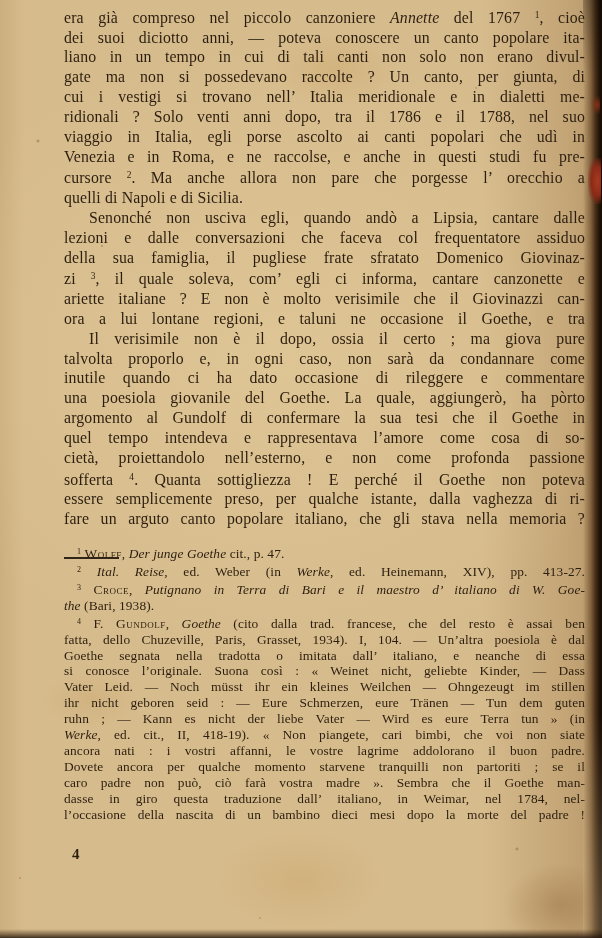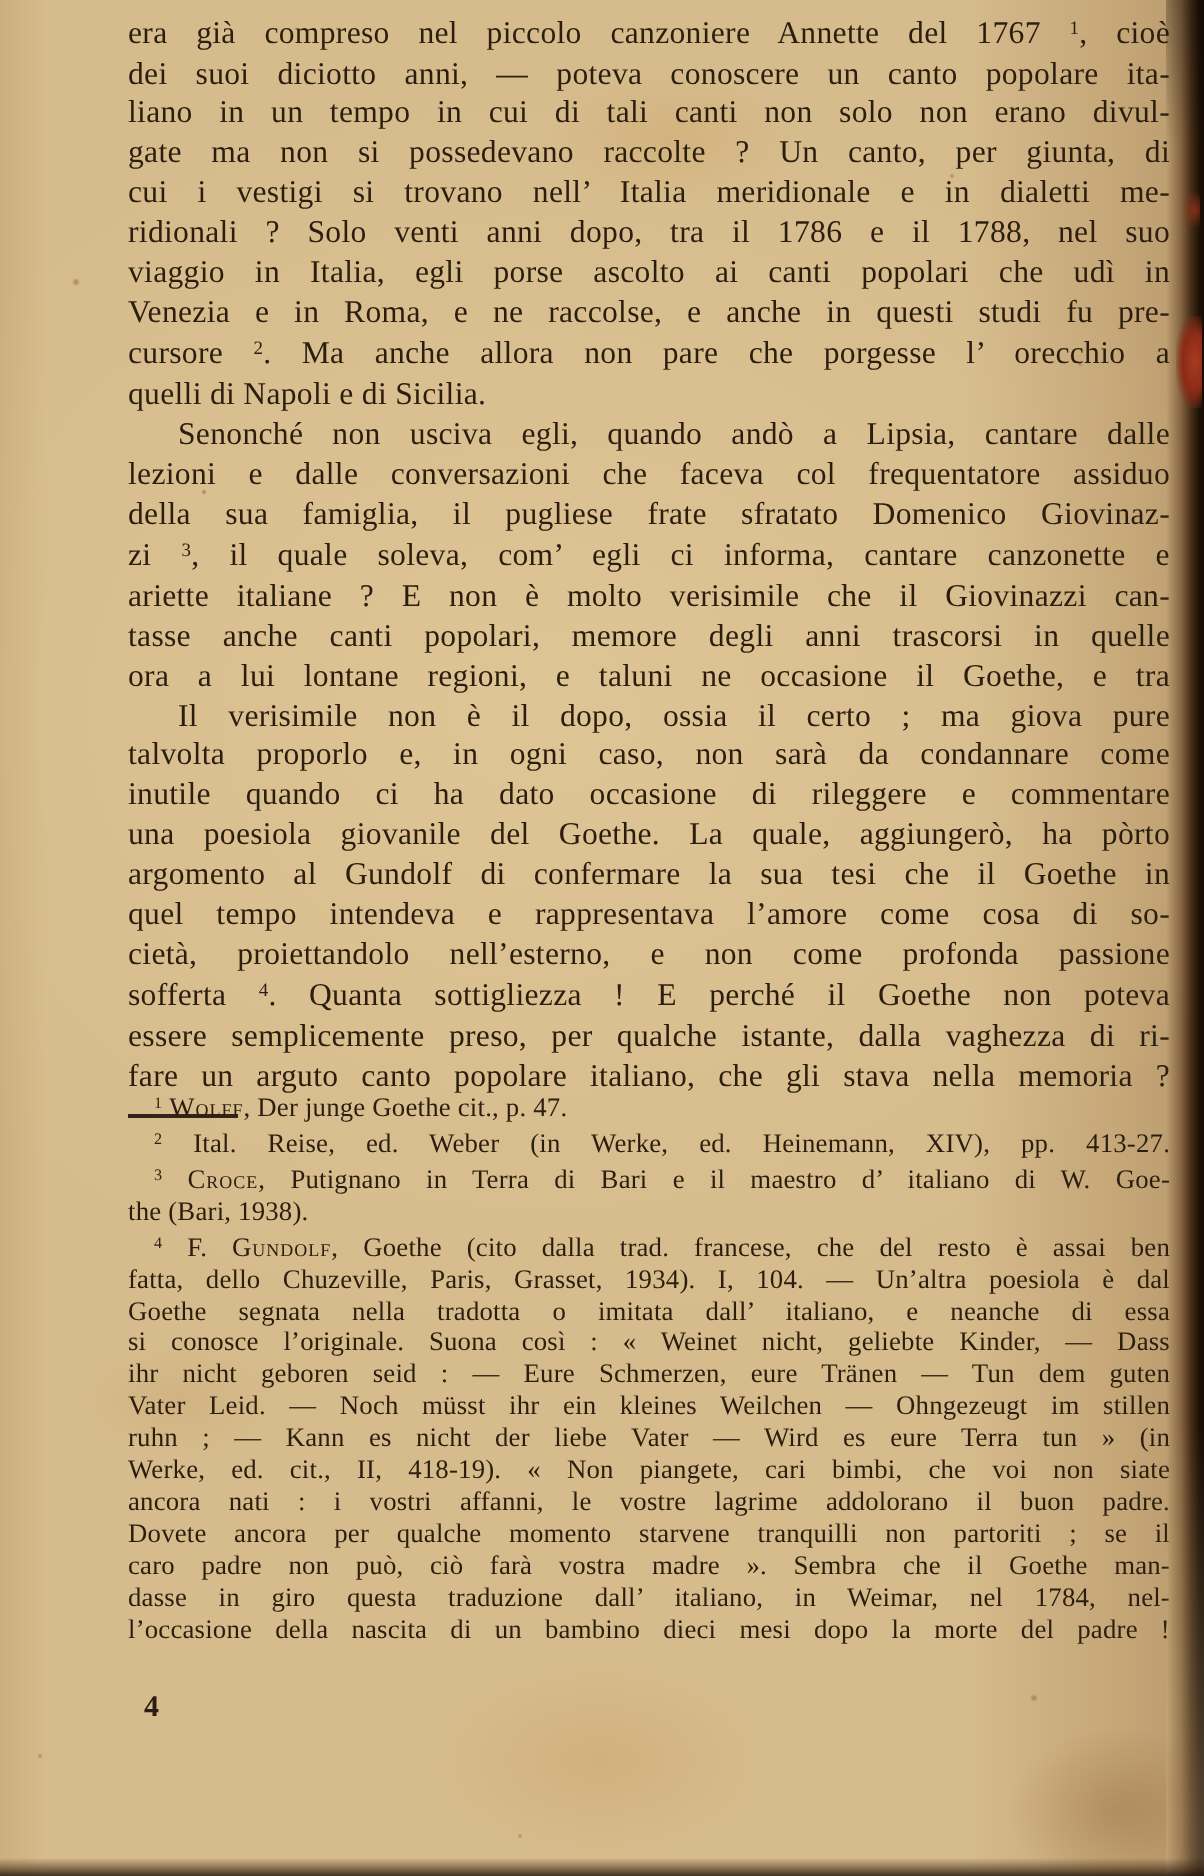--- a/index.html
+++ b/index.html
@@ -26,21 +26,21 @@
       linear-gradient(#d6bb8c,#d6bb8c);
   }
   .textcol{position:absolute;left:64px;width:521px;}
   .body-text{top:6px;font-size:15.8px;line-height:19.85px;letter-spacing:.15px;}
   .fnotes{top:544px;font-size:13.4px;line-height:15.9px;letter-spacing:.1px;}
   .line{text-align:justify;}
   .jfy{text-align-last:justify;}
   .nojfy{text-align-last:left;}
   .body-text .ind{text-indent:25px;}
   .fnotes .ind{text-indent:13px;}
-  .it{}
+  .it{font-style:italic;}
   .sc{font-variant:small-caps;letter-spacing:.5px;}
   .sup{font-size:.6em;vertical-align:.5em;}
   .fn-rule{position:absolute;left:64px;top:557px;width:55px;height:2px;background:#33241a;}
   .page-number{position:absolute;left:72px;top:846px;font-size:15px;font-weight:bold;color:#2c1e0f;}
   .edge-right{
     position:absolute;right:0;top:0;width:19px;height:100%;pointer-events:none;
     background:
       linear-gradient(to bottom, rgba(0,0,0,.25) 0, rgba(0,0,0,0) 8%, rgba(0,0,0,0) 76%, rgba(214,187,140,.3) 97%),
       linear-gradient(to right, rgba(56,32,12,0) 0%, rgba(74,44,16,.5) 40%, rgba(52,28,10,.85) 65%, #1d1106 88%, #150c04 100%);
   }
@@ -71,21 +71,20 @@
       <div class="line jfy">ridionali ? Solo venti anni dopo, tra il 1786 e il 1788, nel suo</div>
       <div class="line jfy">viaggio in Italia, egli porse ascolto ai canti popolari che udì in</div>
       <div class="line jfy">Venezia e in Roma, e ne raccolse, e anche in questi studi fu pre-</div>
       <div class="line jfy">cursore <span class="sup">2</span>. Ma anche allora non pare che porgesse l’ orecchio a</div>
       <div class="line nojfy">quelli di Napoli e di Sicilia.</div>
       <div class="line ind jfy">Senonché non usciva egli, quando andò a Lipsia, cantare dalle</div>
       <div class="line jfy">lezioni e dalle conversazioni che faceva col frequentatore assiduo</div>
       <div class="line jfy">della sua famiglia, il pugliese frate sfratato Domenico Giovinaz-</div>
       <div class="line jfy">zi <span class="sup">3</span>, il quale soleva, com’ egli ci informa, cantare canzonette e</div>
       <div class="line jfy">ariette italiane ? E non è molto verisimile che il Giovinazzi can-</div>
-      <div class="line jfy">tasse anche canti popolari, memore degli anni trascorsi in quelle</div>
       <div class="line jfy">ora a lui lontane regioni, e taluni ne occasione il Goethe, e tra</div>
       <div class="line ind jfy">Il verisimile non è il dopo, ossia il certo ; ma giova pure</div>
       <div class="line jfy">talvolta proporlo e, in ogni caso, non sarà da condannare come</div>
       <div class="line jfy">inutile quando ci ha dato occasione di rileggere e commentare</div>
       <div class="line jfy">una poesiola giovanile del Goethe. La quale, aggiungerò, ha pòrto</div>
       <div class="line jfy">argomento al Gundolf di confermare la sua tesi che il Goethe in</div>
       <div class="line jfy">quel tempo intendeva e rappresentava l’amore come cosa di so-</div>
       <div class="line jfy">cietà, proiettandolo nell’esterno, e non come profonda passione</div>
       <div class="line jfy">sofferta <span class="sup">4</span>. Quanta sottigliezza ! E perché il Goethe non poteva</div>
       <div class="line jfy">essere semplicemente preso, per qualche istante, dalla vaghezza di ri-</div>
@@ -96,22 +95,22 @@
 
   <div id="footnote-lines" class="textcol fnotes">
       <div class="line ind nojfy"><span class="sup">1</span> <span class="sc">Wolff</span>, <span class="it">Der junge Goethe</span> cit., p. 47.</div>
       <div class="line ind jfy"><span class="sup">2</span> <span class="it">Ital. Reise</span>, ed. Weber (in <span class="it">Werke</span>, ed. Heinemann, XIV), pp. 413-27.</div>
       <div class="line ind jfy"><span class="sup">3</span> <span class="sc">Croce</span>, <span class="it">Putignano in Terra di Bari e il maestro d’ italiano di W. Goe-</span></div>
       <div class="line nojfy"><span class="it">the</span> (Bari, 1938).</div>
       <div class="line ind jfy"><span class="sup">4</span> F. <span class="sc">Gundolf</span>, <span class="it">Goethe</span> (cito dalla trad. francese, che del resto è assai ben</div>
       <div class="line jfy">fatta, dello Chuzeville, Paris, Grasset, 1934). I, 104. — Un’altra poesiola è dal</div>
       <div class="line jfy">Goethe segnata nella tradotta o imitata dall’ italiano, e neanche di essa</div>
       <div class="line jfy">si conosce l’originale. Suona così : « Weinet nicht, geliebte Kinder, — Dass</div>
+      <div class="line jfy">Vater Leid. — Noch müsst ihr ein kleines Weilchen — Ohngezeugt im stillen</div>
       <div class="line jfy">ihr nicht geboren seid : — Eure Schmerzen, eure Tränen — Tun dem guten</div>
-      <div class="line jfy">Vater Leid. — Noch müsst ihr ein kleines Weilchen — Ohngezeugt im stillen</div>
       <div class="line jfy">ruhn ; — Kann es nicht der liebe Vater — Wird es eure Terra tun » (in</div>
       <div class="line jfy"><span class="it">Werke</span>, ed. cit., II, 418-19). « Non piangete, cari bimbi, che voi non siate</div>
       <div class="line jfy">ancora nati : i vostri affanni, le vostre lagrime addolorano il buon padre.</div>
       <div class="line jfy">Dovete ancora per qualche momento starvene tranquilli non partoriti ; se il</div>
       <div class="line jfy">caro padre non può, ciò farà vostra madre ». Sembra che il Goethe man-</div>
       <div class="line jfy">dasse in giro questa traduzione dall’ italiano, in Weimar, nel 1784, nel-</div>
       <div class="line jfy">l’occasione della nascita di un bambino dieci mesi dopo la morte del padre !</div>
     </div>
 
   <div class="page-number">4</div>

